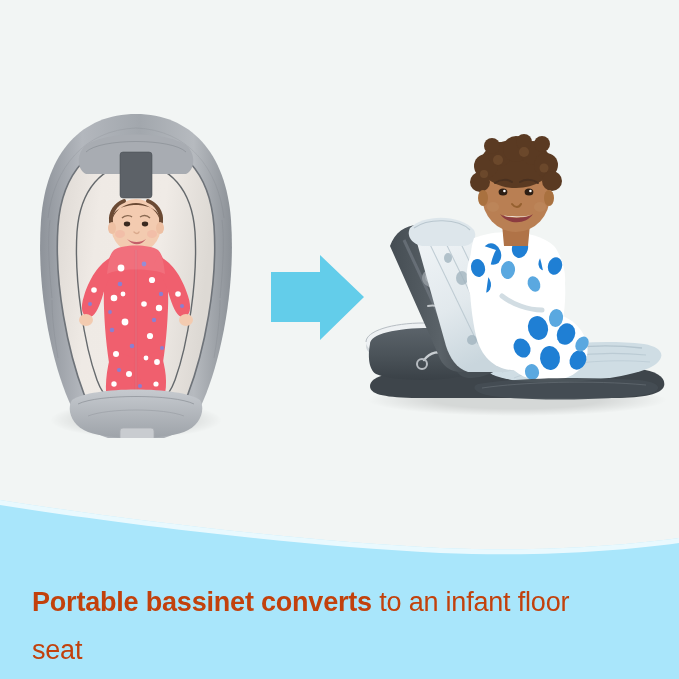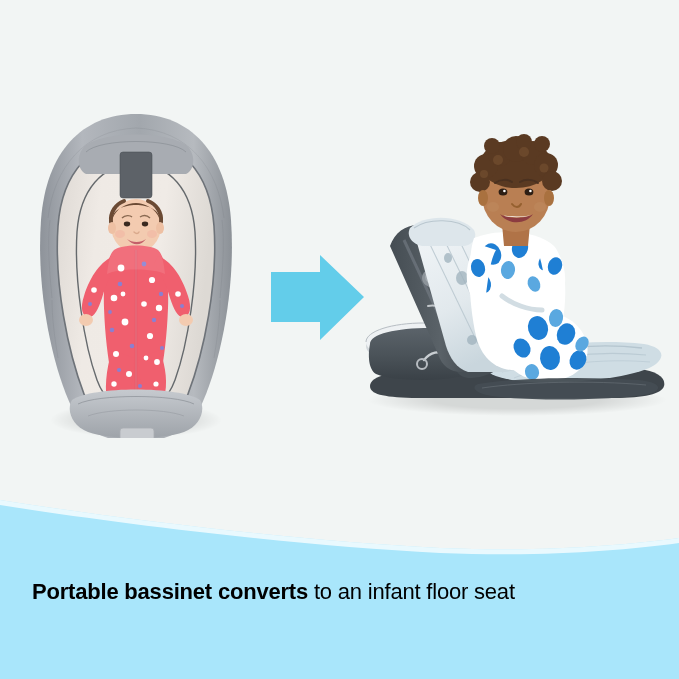--- a/index.html
+++ b/index.html
@@ -10,21 +10,21 @@
   }
   #stage{position:absolute;inset:0;width:679px;height:679px;overflow:hidden;}
 
   
   .bg-top{position:absolute;left:0;top:0;width:679px;height:679px;background:#f2f5f4;}
   .bg-wave{position:absolute;left:0;top:0;width:679px;height:679px;}
 
   
   .caption{
     position:absolute;left:32px;top:578px;width:540px;
-    color:#000000;font-size:22px;line-height:28px;letter-spacing:-0.2px;
+    color:#c2410c;font-size:27px;line-height:48px;letter-spacing:-0.2px;
   }
   .caption .strong{font-weight:bold;}
   .caption .reg{font-weight:normal;}
 
   
   .arrow{position:absolute;left:268px;top:250px;width:100px;height:95px;}
 
   
   .product{position:absolute;}
   .prod-bassinet{left:28px;top:108px;width:216px;height:330px;}

